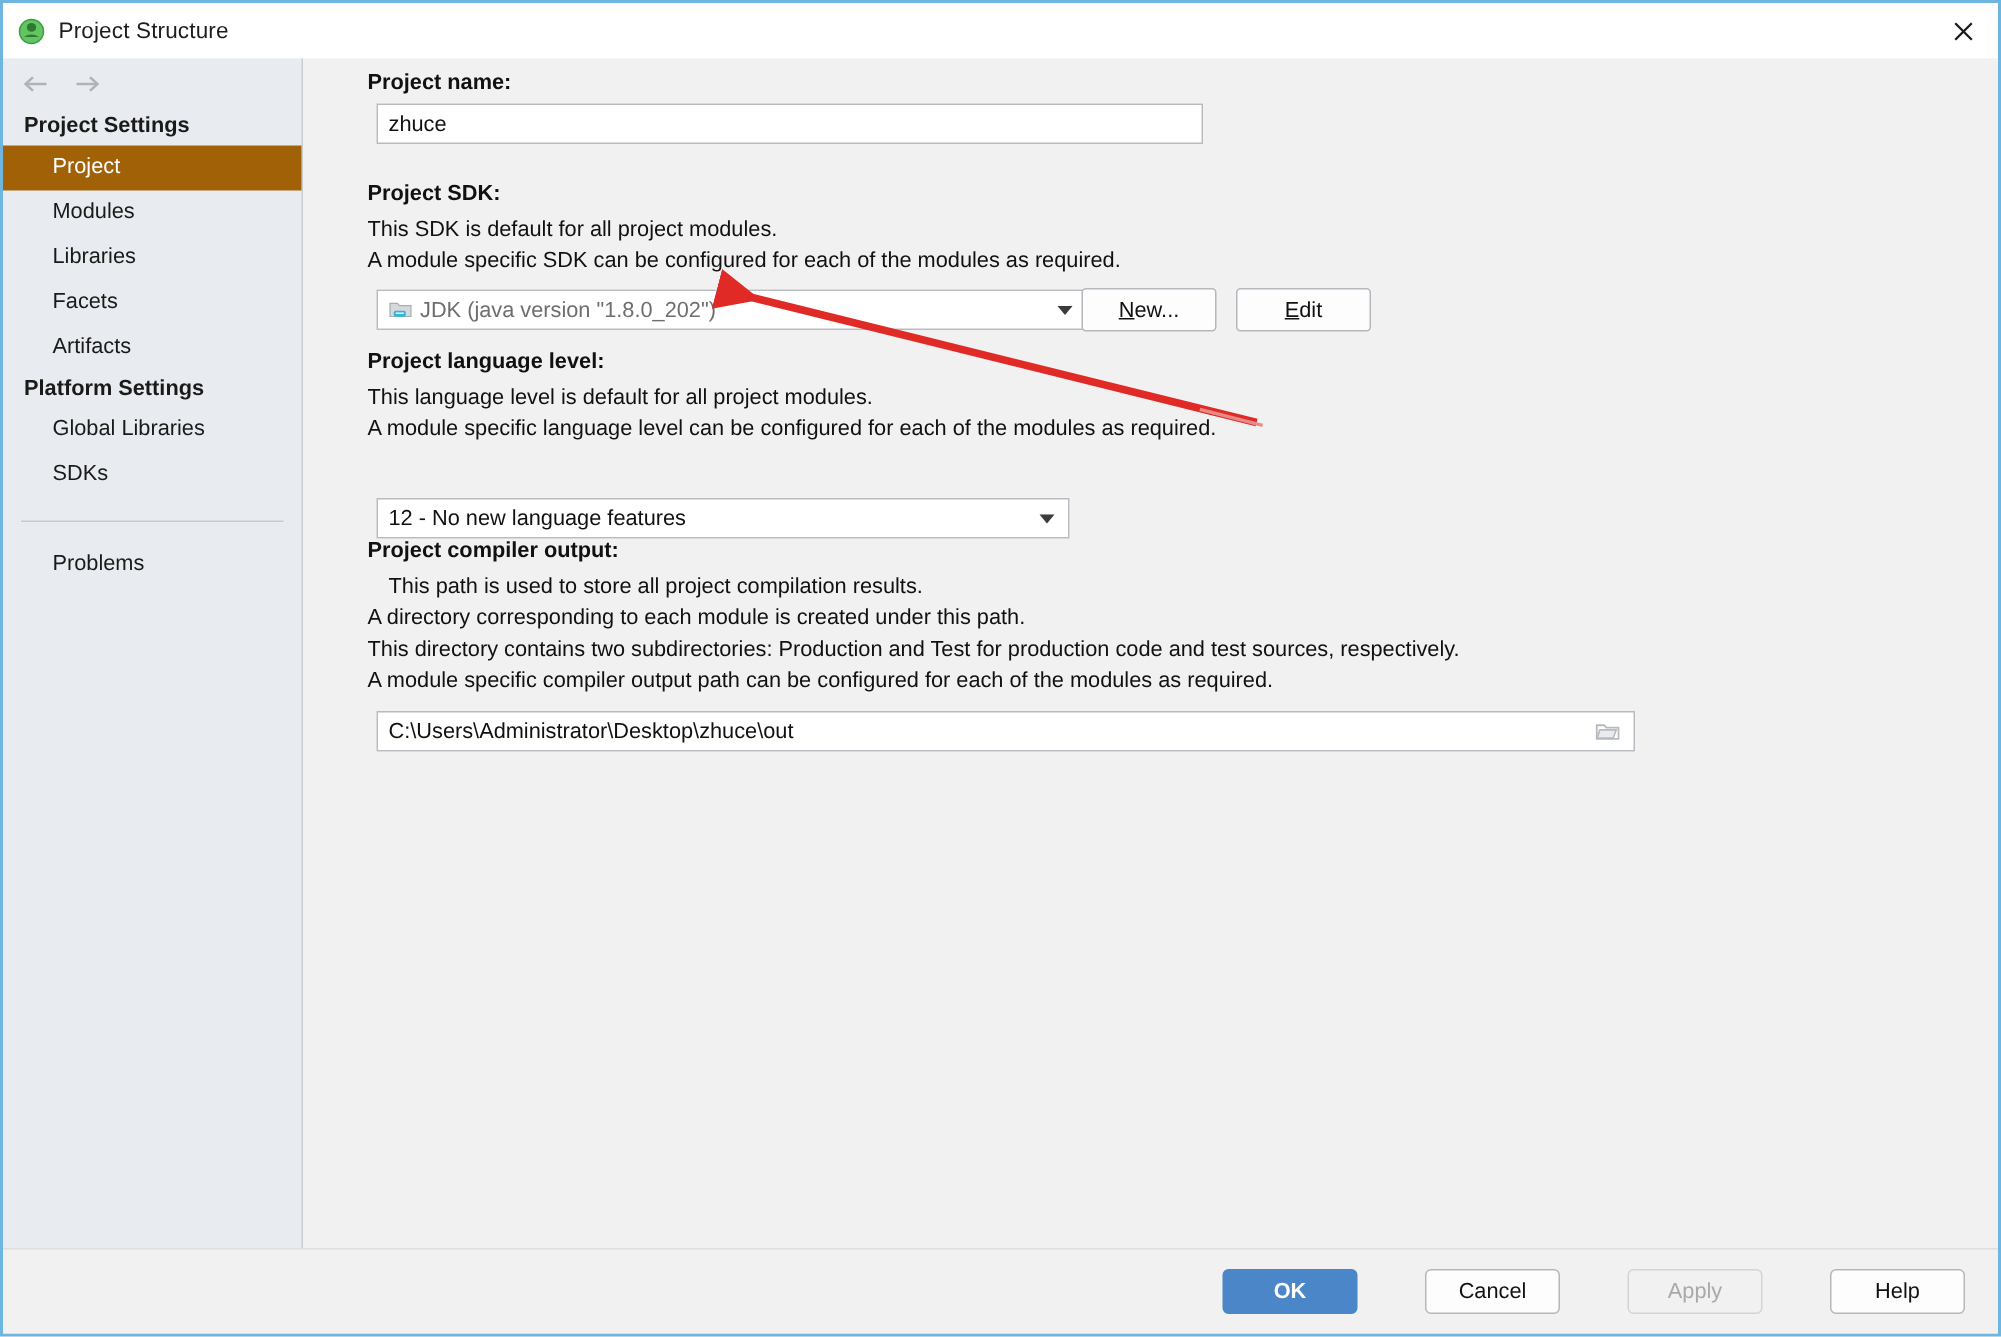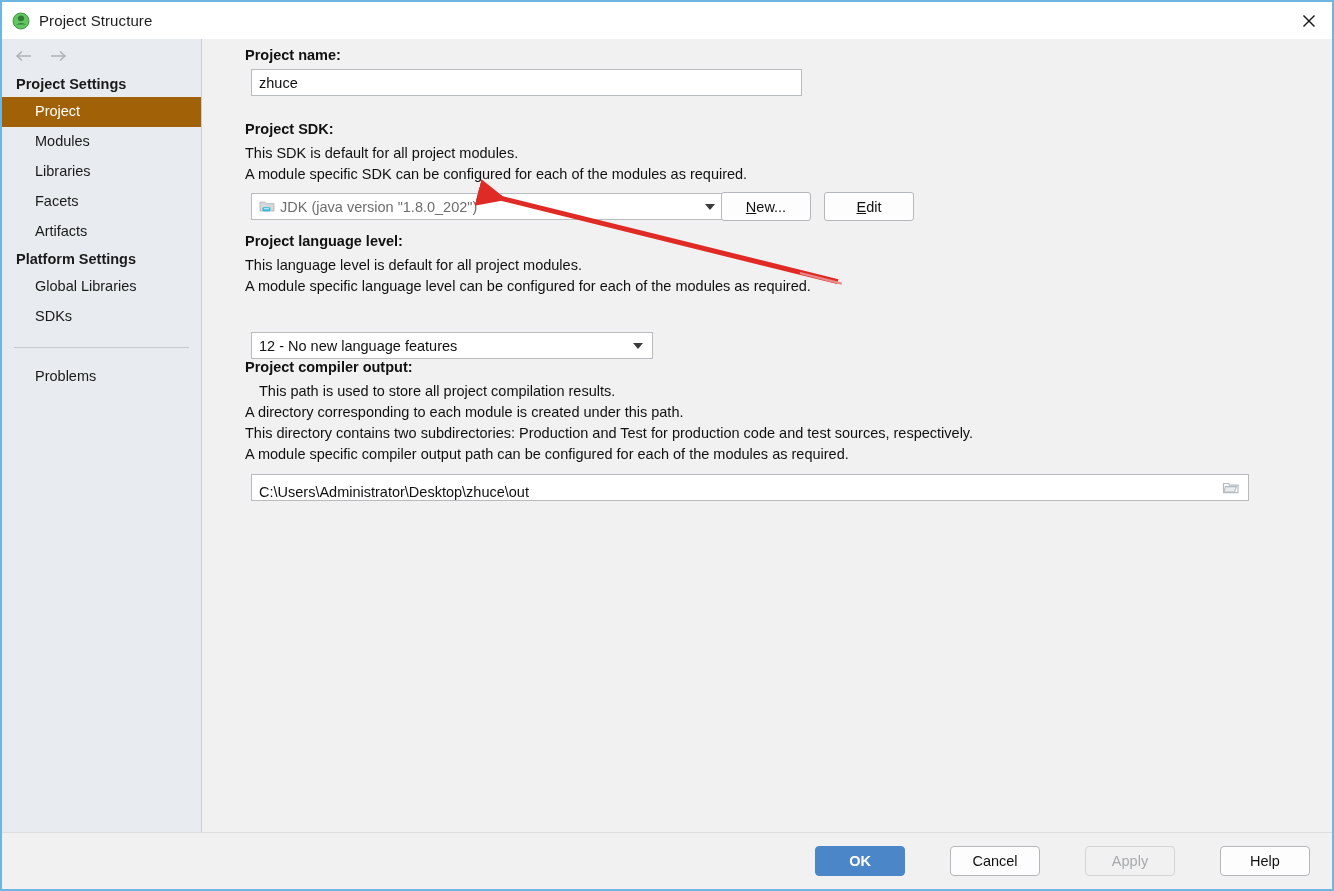--- a/index.html
+++ b/index.html
@@ -343,33 +343,33 @@
       </div>
       <div class="abs btn" style="left:594px; top:153px; width:90px; height:29px;">
         <span class="mn">E</span>
           <span>dit</span>
       </div>
 
       <div class="abs section-label" style="left:15px; top:194px;">Project language level:</div>
       <div class="abs desc-line" style="left:15px; top:237px;">A module specific language level can be configured for each of the modules as required.</div>
       <div class="abs desc-line" style="left:15px; top:216px;">This language level is default for all project modules.</div>
 
-      <div class="abs combo enabled" style="left:21px; top:266px; width:402px;">
+      <div class="abs combo enabled" style="left:21px; top:266px; width:462px;">
         <span>12 - No new language features</span>
         <span class="combo-arrow"></span>
       </div>
 
       <div class="abs section-label" style="left:15px; top:320px;">Project compiler output:</div>
       <div class="abs desc-line" style="left:29px; top:342px;">This path is used to store all project compilation results.</div>
       <div class="abs desc-line" style="left:15px; top:363px;">A directory corresponding to each module is created under this path.</div>
       <div class="abs desc-line" style="left:15px; top:384px;">This directory contains two subdirectories: Production and Test for production code and test sources, respectively.</div>
       <div class="abs desc-line" style="left:15px; top:405px;">A module specific compiler output path can be configured for each of the modules as required.</div>
 
       <div class="abs" style="left:21px; top:435px; width:825px;">
-        <div class="text-input with-browse" style="width:998px; position:relative;align-items:flex-end;">
+        <div class="text-input with-browse" style="width:839px; position:relative;">
           <span>C:\Users\Administrator\Desktop\zhuce\out</span>
           <span class="browse-icon">
             <svg width="18" height="16" viewBox="0 0 18 16">
               <path d="M1.5 3.5 h5 l1.3 1.6 H16 v7.5 H1.5 z" fill="none" stroke="#b7bbbf" stroke-width="1.2"></path>
               <path d="M3.5 6.6 h11 l-2 5.4 H1.8 z" fill="#e9ebed" stroke="#b7bbbf" stroke-width="1.1"></path>
             </svg>
           </span>
         </div>
       </div>
 

